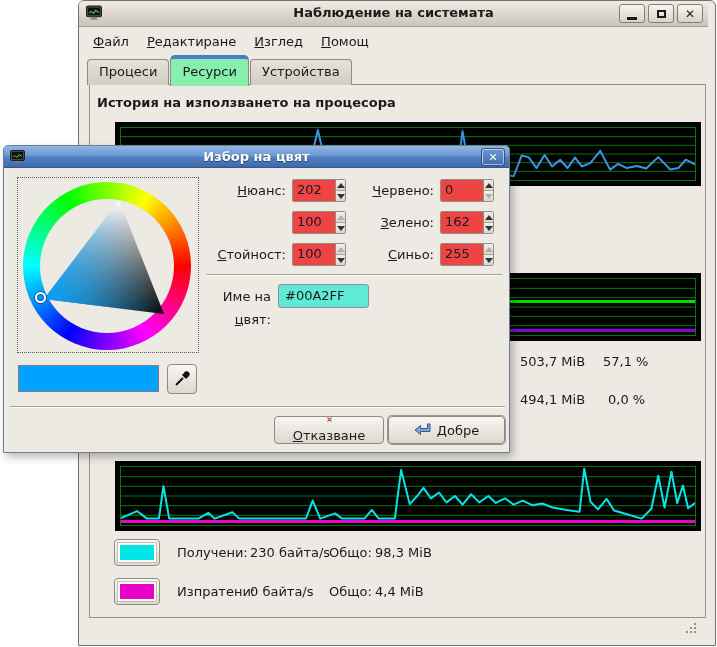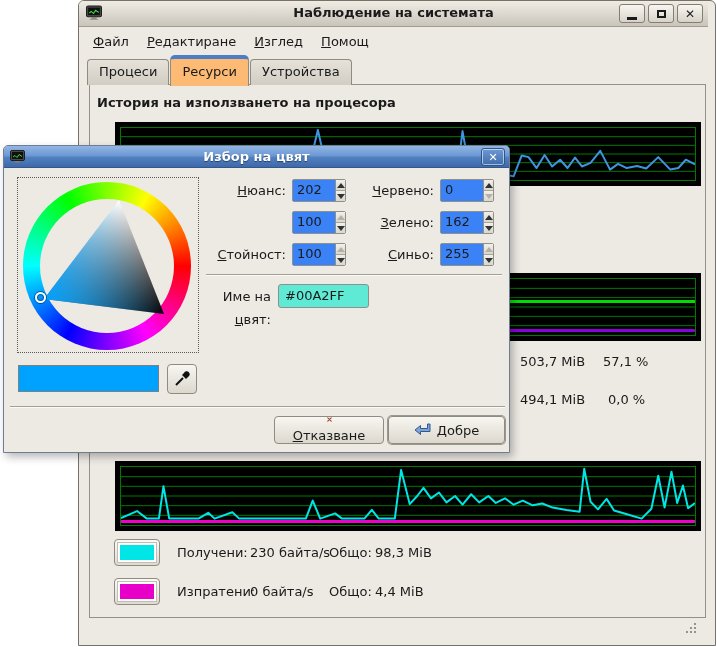--- a/index.html
+++ b/index.html
@@ -21,21 +21,21 @@
   .glyph-max { width:9px; height:8px; border:2px solid #1A1A1A; }
   .glyph-x  { font-size:12px; font-weight:bold; line-height:1; }
 
   .mw-menubar { position:absolute; left:6px; top:27px; height:26px; display:flex; gap:2px; align-items:center; }
   .menu-item { padding:4px 8px; }
   .mn { text-decoration:underline; }
 
   .mw-tabs { position:absolute; left:8px; top:52px; height:32px; display:flex; align-items:flex-end; z-index:2; }
   .tab { height:26px; line-height:24px; padding:0 11px; background:linear-gradient(#E6E2DA,#D1CDC3);
          border:1px solid #8F8B81; border-bottom:none; border-radius:4px 4px 0 0; margin-right:1px; }
-  .tab.active { height:31px; line-height:26px; background:#fdba74; border-top:4px solid #4C7EC8;
+  .tab.active { height:31px; line-height:26px; background:#86efac; border-top:4px solid #4C7EC8;
                 border-radius:5px 5px 0 0; margin-bottom:-1px; }
 
   .mw-panel { position:absolute; left:10px; top:83px; width:617px; height:534px;
               border:1px solid #949086; background:#EDE9E3; }
   .section-title { position:absolute; font-weight:bold; }
 
   
   .chart { position:absolute; background:#000; }
   .plot { position:absolute; left:5px; top:5px; right:5px; bottom:5px; border:1px solid #007A00; }
   .plot svg { position:absolute; left:0; top:0; width:100%; height:100%; }
@@ -73,21 +73,21 @@
   .tri-svg { position:absolute; left:0; top:0; }
   .ring-marker { position:absolute; left:17px; top:114px; width:11px; height:11px; border:2px solid #FFF; border-radius:50%;
                  box-shadow:0 0 0 1px rgba(0,0,0,.4), inset 0 0 0 1px rgba(0,0,0,.4); }
 
   .preview { position:absolute; left:14px; top:219px; width:141px; height:27px; border:1px solid #82807A; }
   .tool-btn { position:absolute; left:163px; top:218px; width:30px; height:30px; border:1px solid #8F8B81; border-radius:4px;
               background:linear-gradient(#F8F6F1,#DCD8CE); display:flex; align-items:center; justify-content:center; }
 
   .fld-label { position:absolute; height:23px; line-height:23px; text-align:right; }
   .spin { position:absolute; width:54px; height:23px; display:flex; border:1px solid #90908A; border-radius:2px; background:#FFF; }
-  .spin-entry { width:61px; padding:2px 0 0 4px; background:#3b82f6; }
+  .spin-entry { width:61px; padding:2px 0 0 4px; background:#ef4444; }
   .spin-btns { width:14px; display:flex; flex-direction:column; border-left:1px solid #90908A; }
   .spin-b { flex:1; background:linear-gradient(#F2F0EA,#DAD6CC); display:flex; align-items:center; justify-content:center; }
   .spin-b + .spin-b { border-top:1px solid #A8A49A; }
   .tri-up { width:0; height:0; border-left:4px solid transparent; border-right:4px solid transparent; border-bottom:5px solid #2E3436; }
   .tri-dn { width:0; height:0; border-left:4px solid transparent; border-right:4px solid transparent; border-top:5px solid #2E3436; }
   .spin-b[data-disabled="true"] .tri-up { border-bottom-color:#B5B1A9; }
   .spin-b[data-disabled="true"] .tri-dn { border-top-color:#B5B1A9; }
 
   .sep { position:absolute; height:2px; border-top:1px solid #A39F95; border-bottom:1px solid #FBFAF7; }
   .entry { position:absolute; background:#5eead4; border:1px solid #90908A; border-radius:3px; padding:3px 0 0 6px; }

